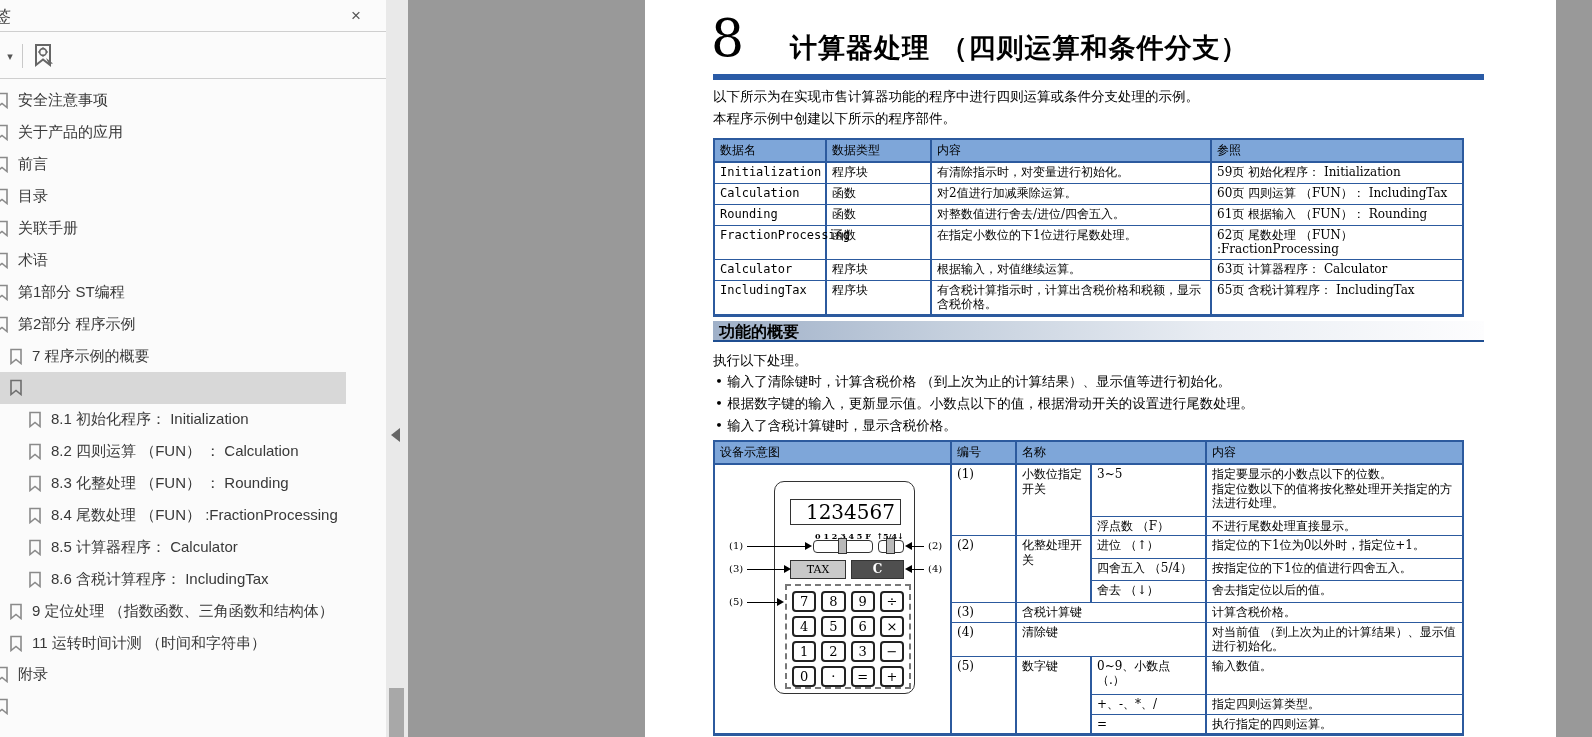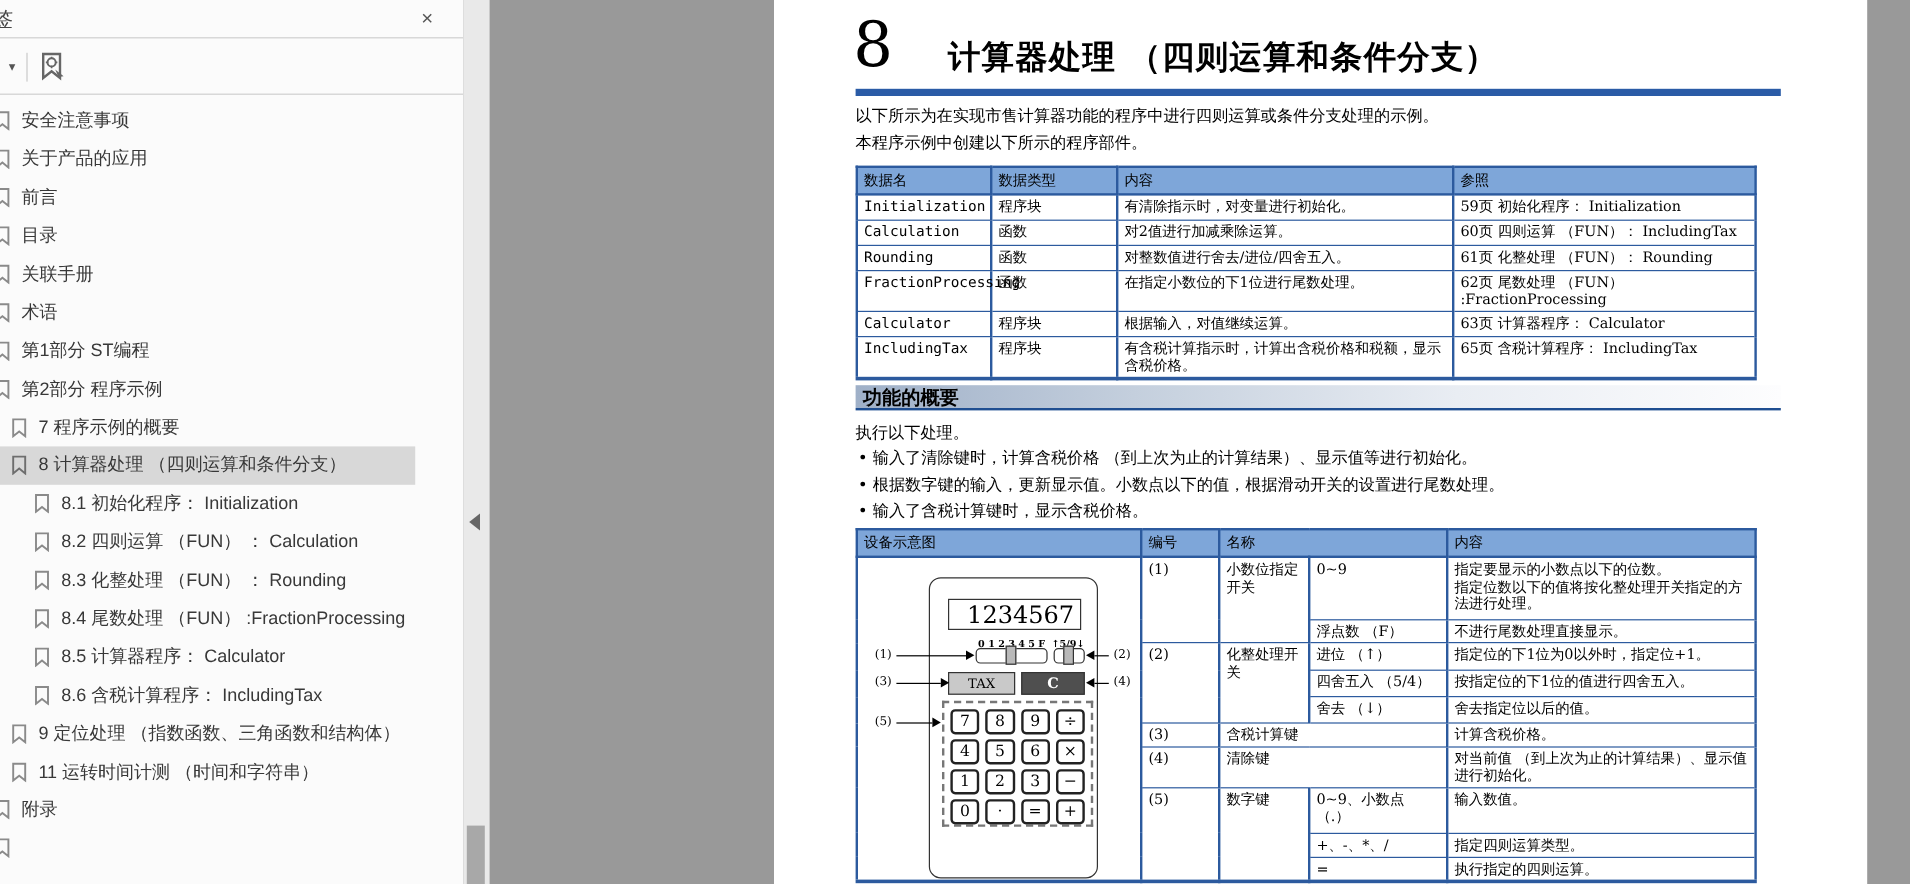--- a/index.html
+++ b/index.html
@@ -56,21 +56,21 @@
             background:linear-gradient(90deg,#9fb0c8 0%,#c4cfdd 30%,#e9edf3 65%,#fdfdfe 100%);
             border-bottom:2px solid #1f4e91; font-size:16px; font-weight:bold; padding:1px 0 0 6px; }
   .lead { position:absolute; left:68px; top:352px; font-size:13.5px; }
   .b1 { position:absolute; left:70px; top:373px; font-size:13.5px; }
   .b2 { position:absolute; left:70px; top:395px; font-size:13.5px; }
   .b3 { position:absolute; left:70px; top:417px; font-size:13.5px; }
 
   
   .devcell { position:relative; padding:0 !important; }
   .calc-wrap { position:absolute; left:0; top:0; width:233px; height:264px; }
-  .calc-body { position:absolute; left:59px; top:16px; width:141px; height:251px; border:1.5px solid #333; border-radius:10px; background:#fff; }
+  .calc-body { position:absolute; left:59px; top:16px; width:141px; height:213px; border:1.5px solid #333; border-radius:10px; background:#fff; }
   .calc-display { position:absolute; left:15px; top:17px; width:111px; height:26px; border:1.5px solid #333; background:#fff;
                   font-size:20px; text-align:right; padding-right:5px; line-height:24px; font-family:"DejaVu Serif", serif; }
   .scaleL { position:absolute; left:36px; top:47px; width:64px; font-size:8px; font-weight:bold; text-align:center; white-space:nowrap; }
   .scaleR { position:absolute; left:100px; top:47px; width:30px; font-size:8px; font-weight:bold; text-align:center; white-space:nowrap; }
   .trackL { position:absolute; left:38px; top:58px; width:60px; height:13px; border:1.5px solid #333; border-radius:4px; background:#fff; }
   .trackR { position:absolute; left:103px; top:58px; width:26px; height:13px; border:1.5px solid #333; border-radius:4px; background:#fff; }
   .knob { position:absolute; top:-3px; width:9px; height:16px; background:#b9b9b9; border:1px solid #333; }
   .knobL { left:24px; } .knobR { left:7px; }
   .btn-tax { position:absolute; left:15px; top:78px; width:56px; height:19px; background:#c9c9c9; border:1.5px solid #333;
              font-size:11px; text-align:center; line-height:17px; font-family:"DejaVu Serif", serif; }
@@ -162,21 +162,20 @@
     <div class="bm-item lvl1">
         <span class="bm-icon"><svg width="14" height="17" viewBox="0 0 14 17">
             <path d="M2 1.5 h10 v14 l-5-4 -5 4 z" fill="none" stroke="#8a8a8a" stroke-width="1.6"></path>
           </svg></span>
         <span class="bm-label">7 程序示例的概要</span>
       </div>
     <div class="bm-item lvl1 sel">
         <span class="bm-icon"><svg width="14" height="17" viewBox="0 0 14 17">
             <path d="M2 1.5 h10 v14 l-5-4 -5 4 z" fill="none" stroke="#6e6e6e" stroke-width="1.6"></path>
           </svg></span>
-        <span class="bm-label">8 计算器处理 （四则运算和条件分支）</span>
       </div>
     <div class="bm-item lvl2">
         <span class="bm-icon"><svg width="14" height="17" viewBox="0 0 14 17">
             <path d="M2 1.5 h10 v14 l-5-4 -5 4 z" fill="none" stroke="#8a8a8a" stroke-width="1.6"></path>
           </svg></span>
         <span class="bm-label">8.1 初始化程序： Initialization</span>
       </div>
     <div class="bm-item lvl2">
         <span class="bm-icon"><svg width="14" height="17" viewBox="0 0 14 17">
             <path d="M2 1.5 h10 v14 l-5-4 -5 4 z" fill="none" stroke="#8a8a8a" stroke-width="1.6"></path>
@@ -270,21 +269,21 @@
       <tr style="height:21px">
         <td class="mono">Calculation</td>
         <td>函数</td>
         <td>对2值进行加减乘除运算。</td>
         <td>60页 四则运算 （FUN）： IncludingTax</td>
       </tr>
       <tr style="height:21px">
         <td class="mono">Rounding</td>
         <td>函数</td>
         <td>对整数值进行舍去/进位/四舍五入。</td>
-        <td>61页 化整处理 （FUN）： Rounding</td>
+        <td>61页 根据输入 （FUN）： Rounding</td>
       </tr>
       <tr style="height:21px">
         <td class="mono">FractionProcessing</td>
         <td>函数</td>
         <td>在指定小数位的下1位进行尾数处理。</td>
         <td>62页 尾数处理 （FUN） :FractionProcessing</td>
       </tr>
       <tr style="height:21px">
         <td class="mono">Calculator</td>
         <td>程序块</td>
@@ -320,21 +319,21 @@
         <th>编号</th>
         <th colspan="2">名称</th>
         <th>内容</th>
       </tr>
       <tr style="height:52px">
         <td class="devcell" rowspan="10">
           <div class="calc-wrap">
             <div class="calc-body">
               <div class="calc-display">1234567</div>
               <div class="scaleL">0 1 2 3 4 5 F</div>
-              <div class="scaleR">↑5/9↓</div>
+              <div class="scaleR">↑5/4↓</div>
               <div class="trackL">
                     <div class="knob knobL"></div>
                   </div>
               <div class="trackR">
                     <div class="knob knobR"></div>
                   </div>
               <div class="btn-tax">TAX</div>
               <div class="btn-c">C</div>
               <div class="keypad">
                 <div class="key">7</div>
@@ -382,21 +381,21 @@
             <div class="callout co5">
                   <span>(5)</span>
                   <span class="gap4"></span>
                   <span class="cl-line" style="width:30px"></span>
                   <span class="tri-r"></span>
                 </div>
           </div>
         </td>
         <td rowspan="2">(1)</td>
         <td rowspan="2">小数位指定开关</td>
-        <td>0~9</td>
+        <td>3~5</td>
         <td class="pre">指定要显示的小数点以下的位数。
 指定位数以下的值将按化整处理开关指定的方法进行处理。</td>
       </tr>
       <tr style="height:19px">
         <td>浮点数 （F）</td>
         <td>不进行尾数处理直接显示。</td>
       </tr>
       <tr style="height:23px">
         <td rowspan="3">(2)</td>
         <td rowspan="3">化整处理开关</td>

